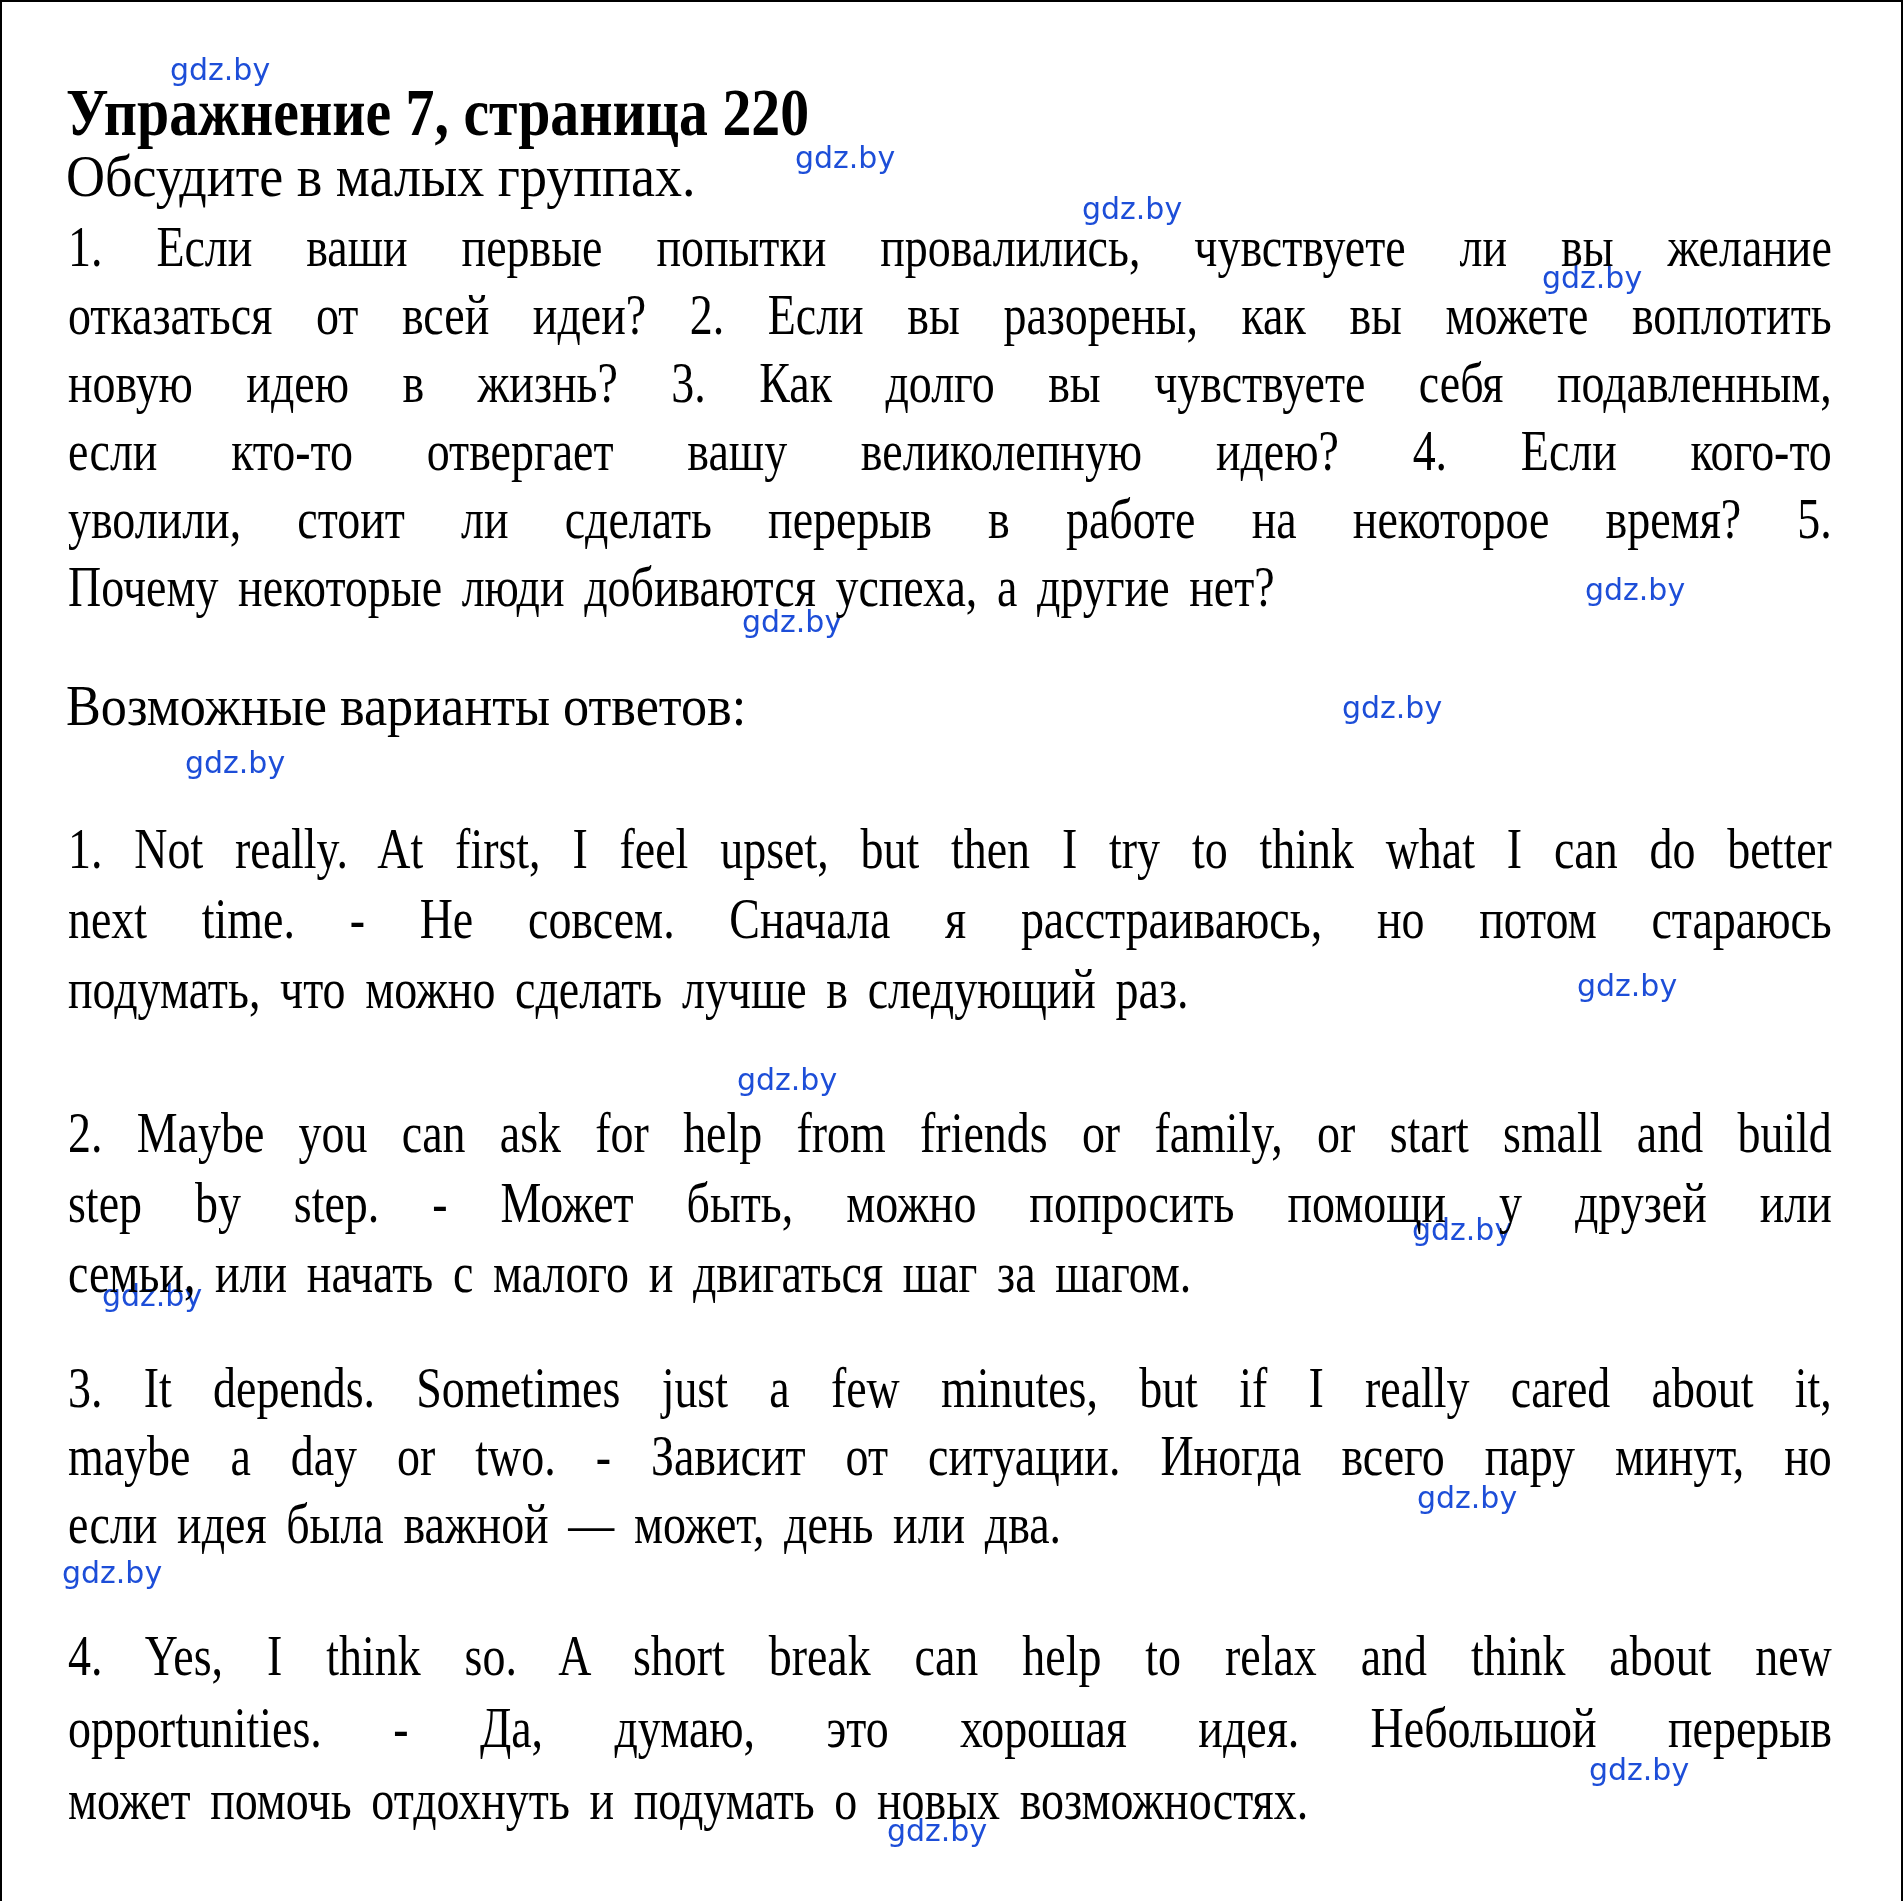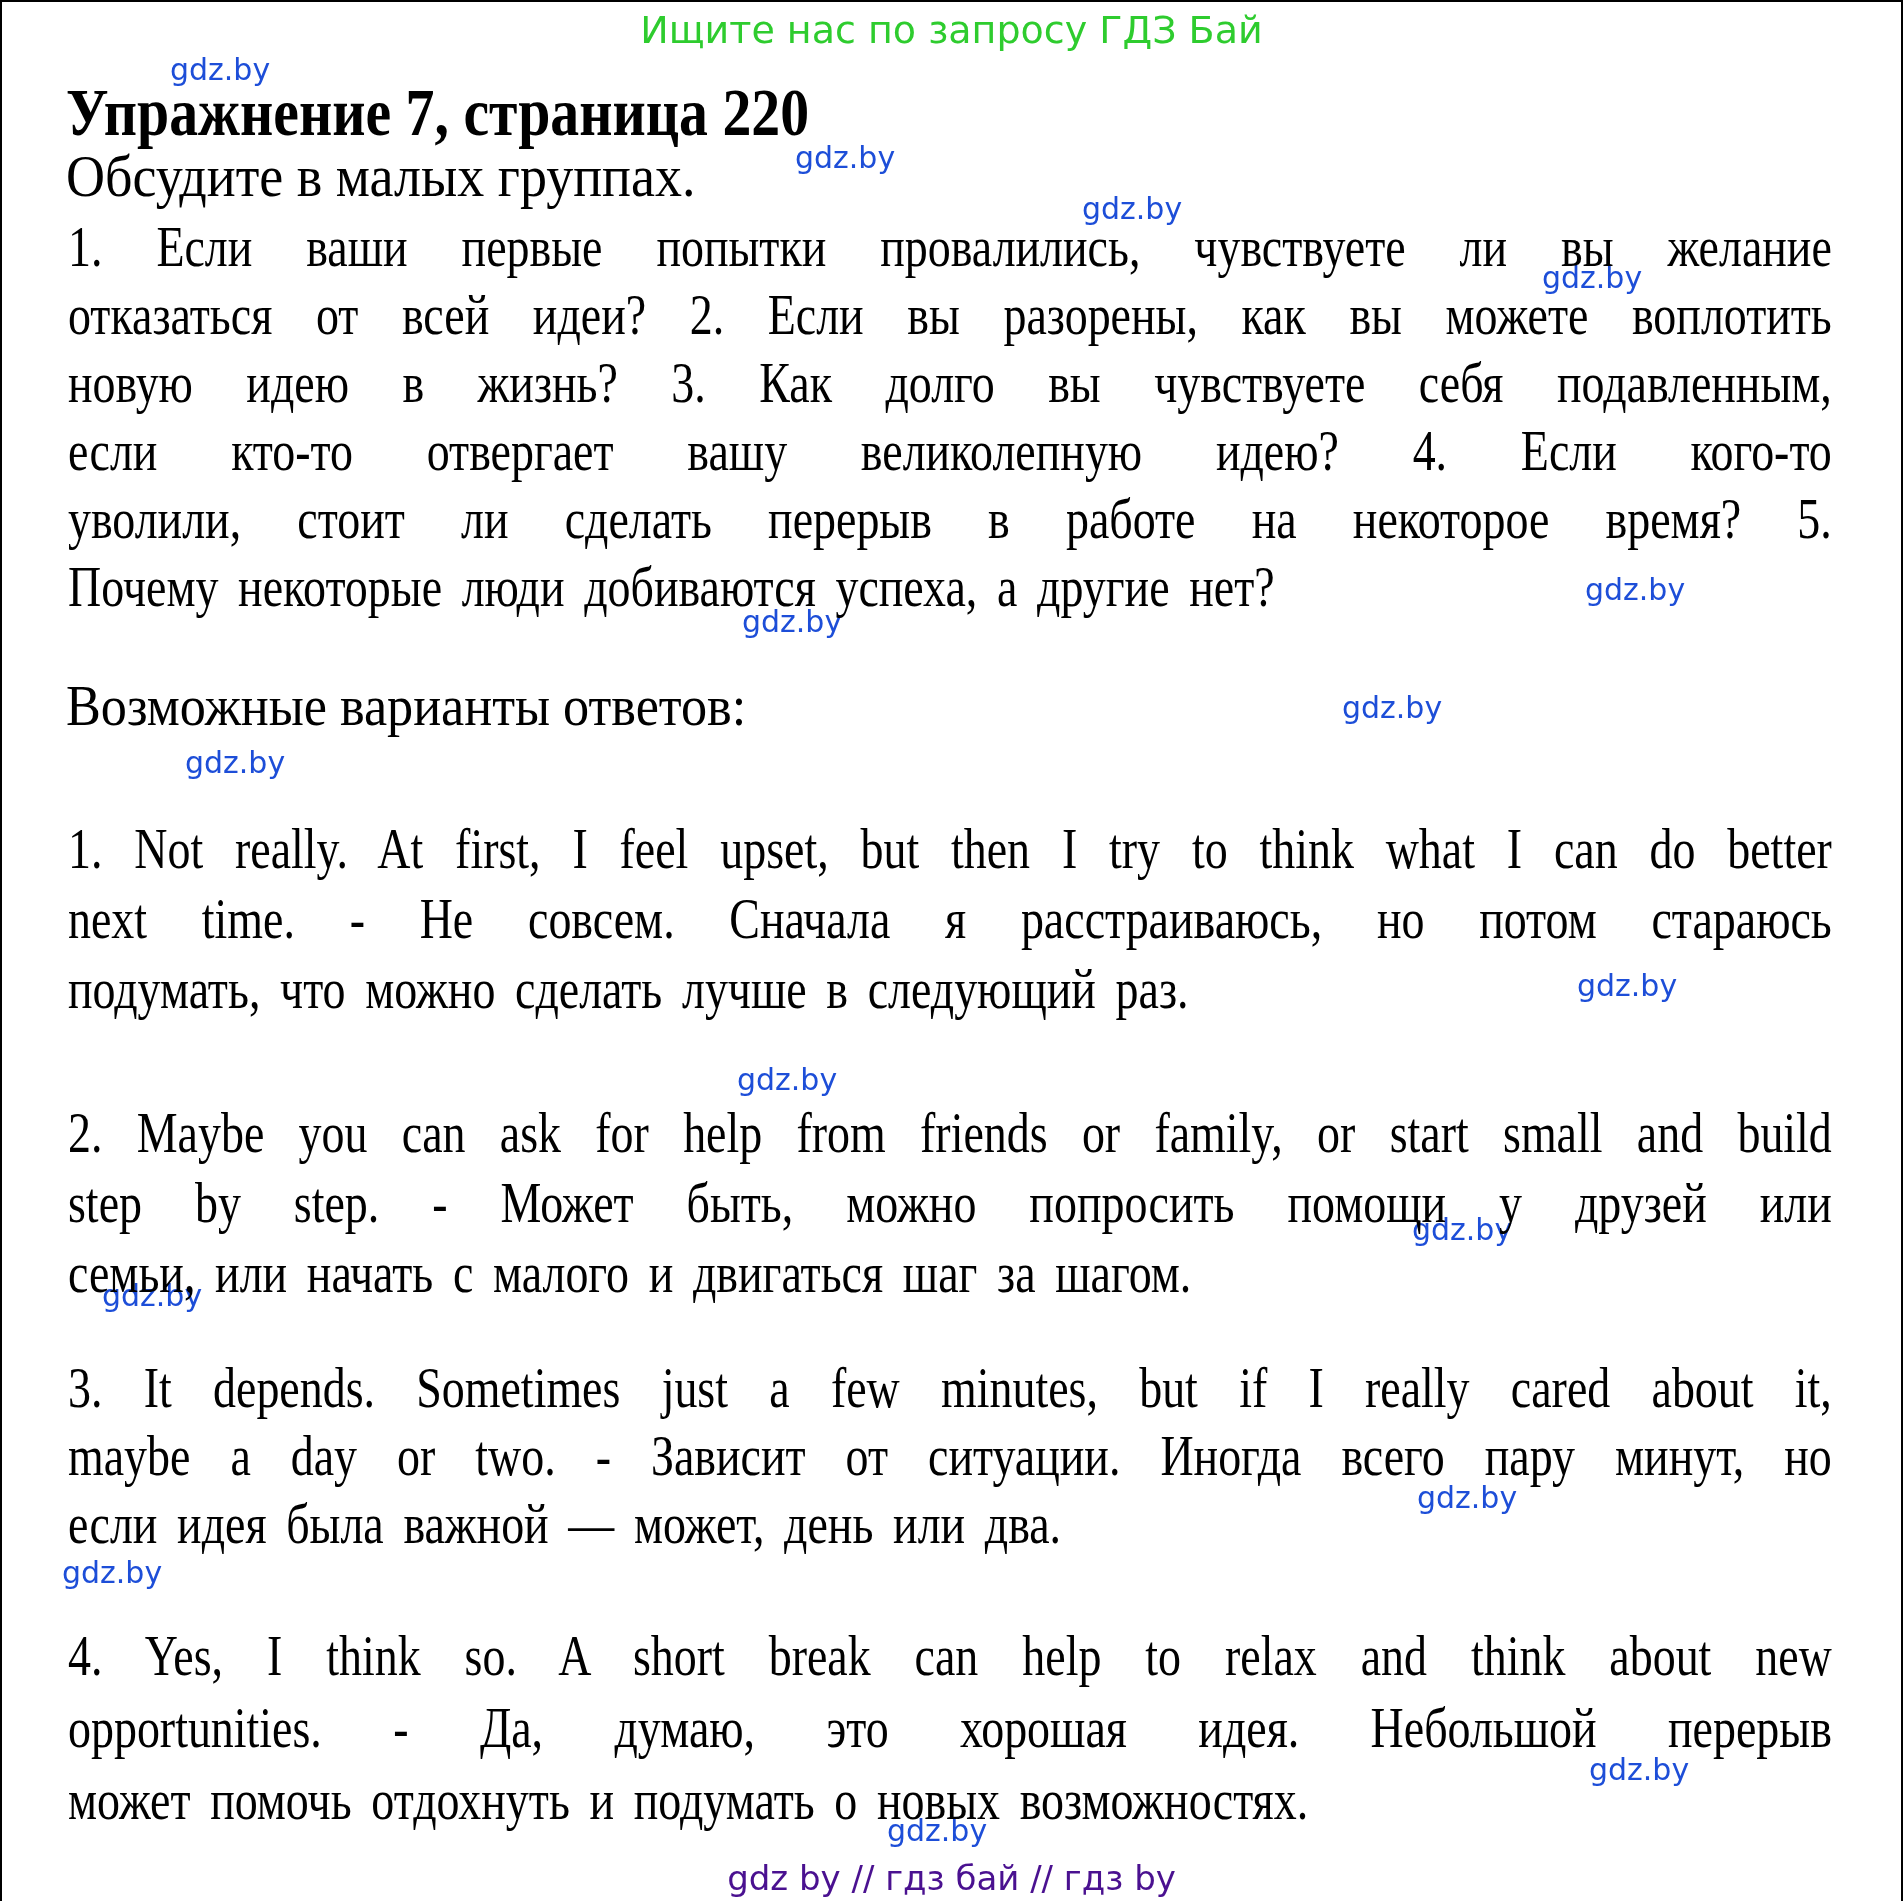--- a/index.html
+++ b/index.html
@@ -53,21 +53,20 @@
     position:absolute; top:1856px; left:0; width:100%;
     text-align:center; font-family:"DejaVu Sans","Liberation Sans",sans-serif;
     font-size:34px; line-height:40px; white-space:nowrap;
   }
 </style>
 </head>
 <body>
 
 <div class="page">
 
-  <div class="banner" style="color: rgb(46, 204, 46);">Ищите нас по запросу ГДЗ Бай</div>
 
   <div>
       <div class="wm" style="left: 168px; top: 52px;">gdz.by</div>
       <div class="wm" style="left: 793px; top: 140px;">gdz.by</div>
       <div class="wm" style="left: 1080px; top: 191px;">gdz.by</div>
       <div class="wm" style="left: 1540px; top: 260px;">gdz.by</div>
       <div class="wm" style="left: 1583px; top: 572px;">gdz.by</div>
       <div class="wm" style="left: 740px; top: 604px;">gdz.by</div>
       <div class="wm" style="left: 1340px; top: 690px;">gdz.by</div>
       <div class="wm" style="left: 183px; top: 745px;">gdz.by</div>
@@ -113,15 +112,14 @@
       <div class="tl just">maybe a day or two. - Зависит от ситуации. Иногда всего пару минут, но</div>
       <div class="tl last">если идея была важной — может, день или два.</div>
     </div>
 
   <div class="para a4-block">
       <div class="tl just">4. Yes, I think so. A short break can help to relax and think about new</div>
       <div class="tl just">opportunities. - Да, думаю, это хорошая идея. Небольшой перерыв</div>
       <div class="tl last">может помочь отдохнуть и подумать о новых возможностях.</div>
     </div>
 
-  <div class="footer" style="color: rgb(74, 17, 144);">gdz by  //  гдз бай  //  гдз by</div>
 
 </div>
 
 </body></html>

